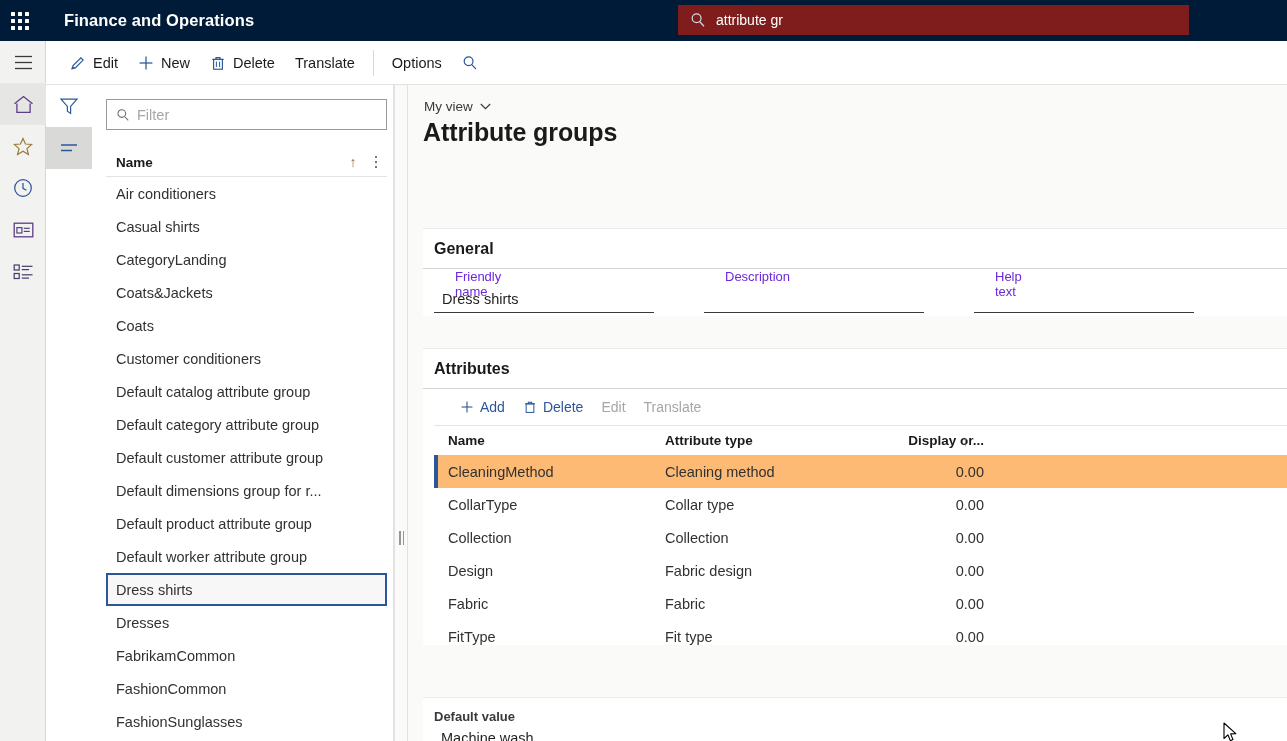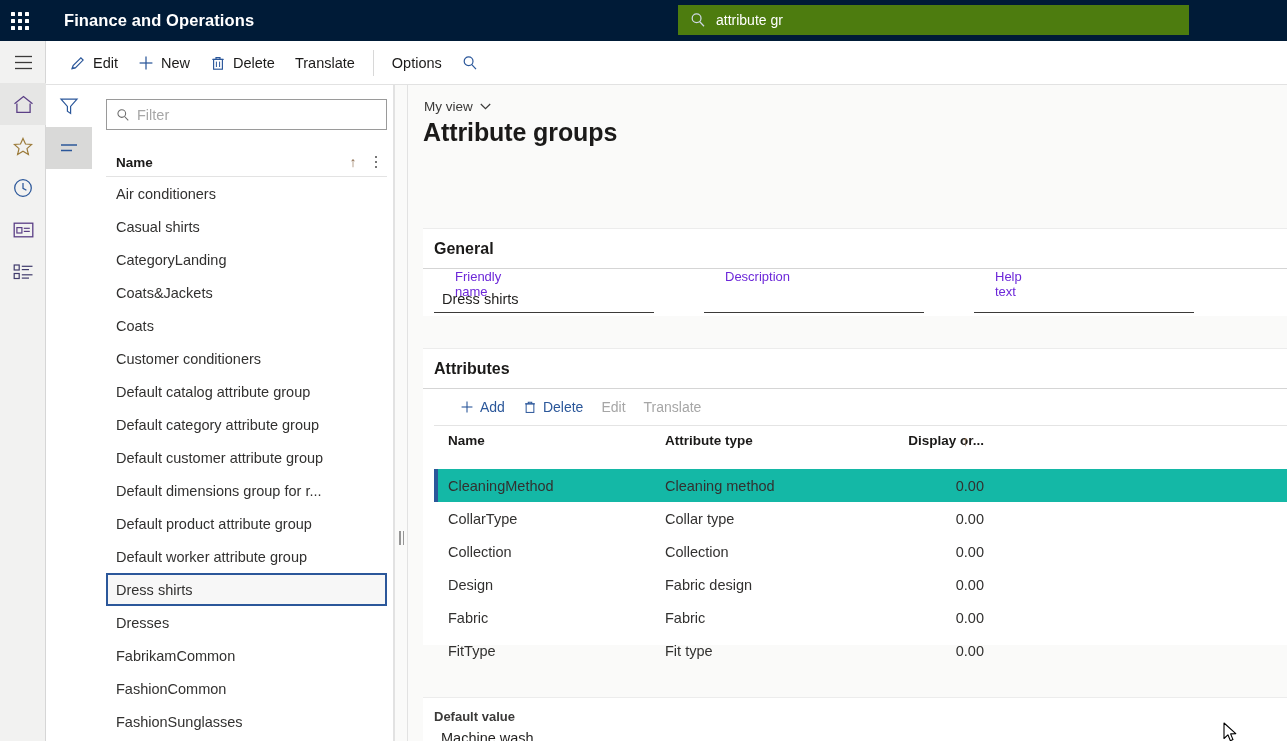--- a/index.html
+++ b/index.html
@@ -39,21 +39,21 @@
     font-size: 16.5px;
     font-weight: bold;
     margin-left: 24px;
     letter-spacing: 0.1px;
     white-space: nowrap;
   }
   .nav-search {
     position: absolute;
     left: 678px; top: 5px;
     width: 511px; height: 30px;
-    background: #4d7c0f;
+    background: #7f1d1d;
     display: flex; align-items: center;
     padding-left: 12px;
     cursor: text;
   }
   .nav-search .mag {
     width: 16px; height: 16px; flex: 0 0 16px;
     margin-right: 10px;
   }
   .nav-search .val {
     color: #ffffff; font-size: 14px;
@@ -288,21 +288,21 @@
     height: 33px;
     position: relative;
     display: flex; align-items: center;
     font-size: 14.5px; color: #323130;
     cursor: pointer;
   }
   .grow.header {
     font-size: 13.5px; font-weight: bold; color: #1b1a19;
     height: 29px; cursor: default;
   }
-  .grow.selected { background: #14b8a6; margin-top: 14px; }
+  .grow.selected { background: #fdba74; }
   .grow.selected::before {
     content: ""; position: absolute; left: 0; top: 0;
     width: 4px; height: 33px; background: #2b579a;
   }
   .c-name { position: absolute; left: 14px; }
   .c-type { position: absolute; left: 231px; }
   .c-order { position: absolute; left: 439px; width: 111px; text-align: right; }
   .c-sort { position: absolute; left: 528px; color: #8c6d4f; font-size: 14px; }
 
   #default-card { top: 612px; height: 60px; border-top: 1px solid #ececec; }

